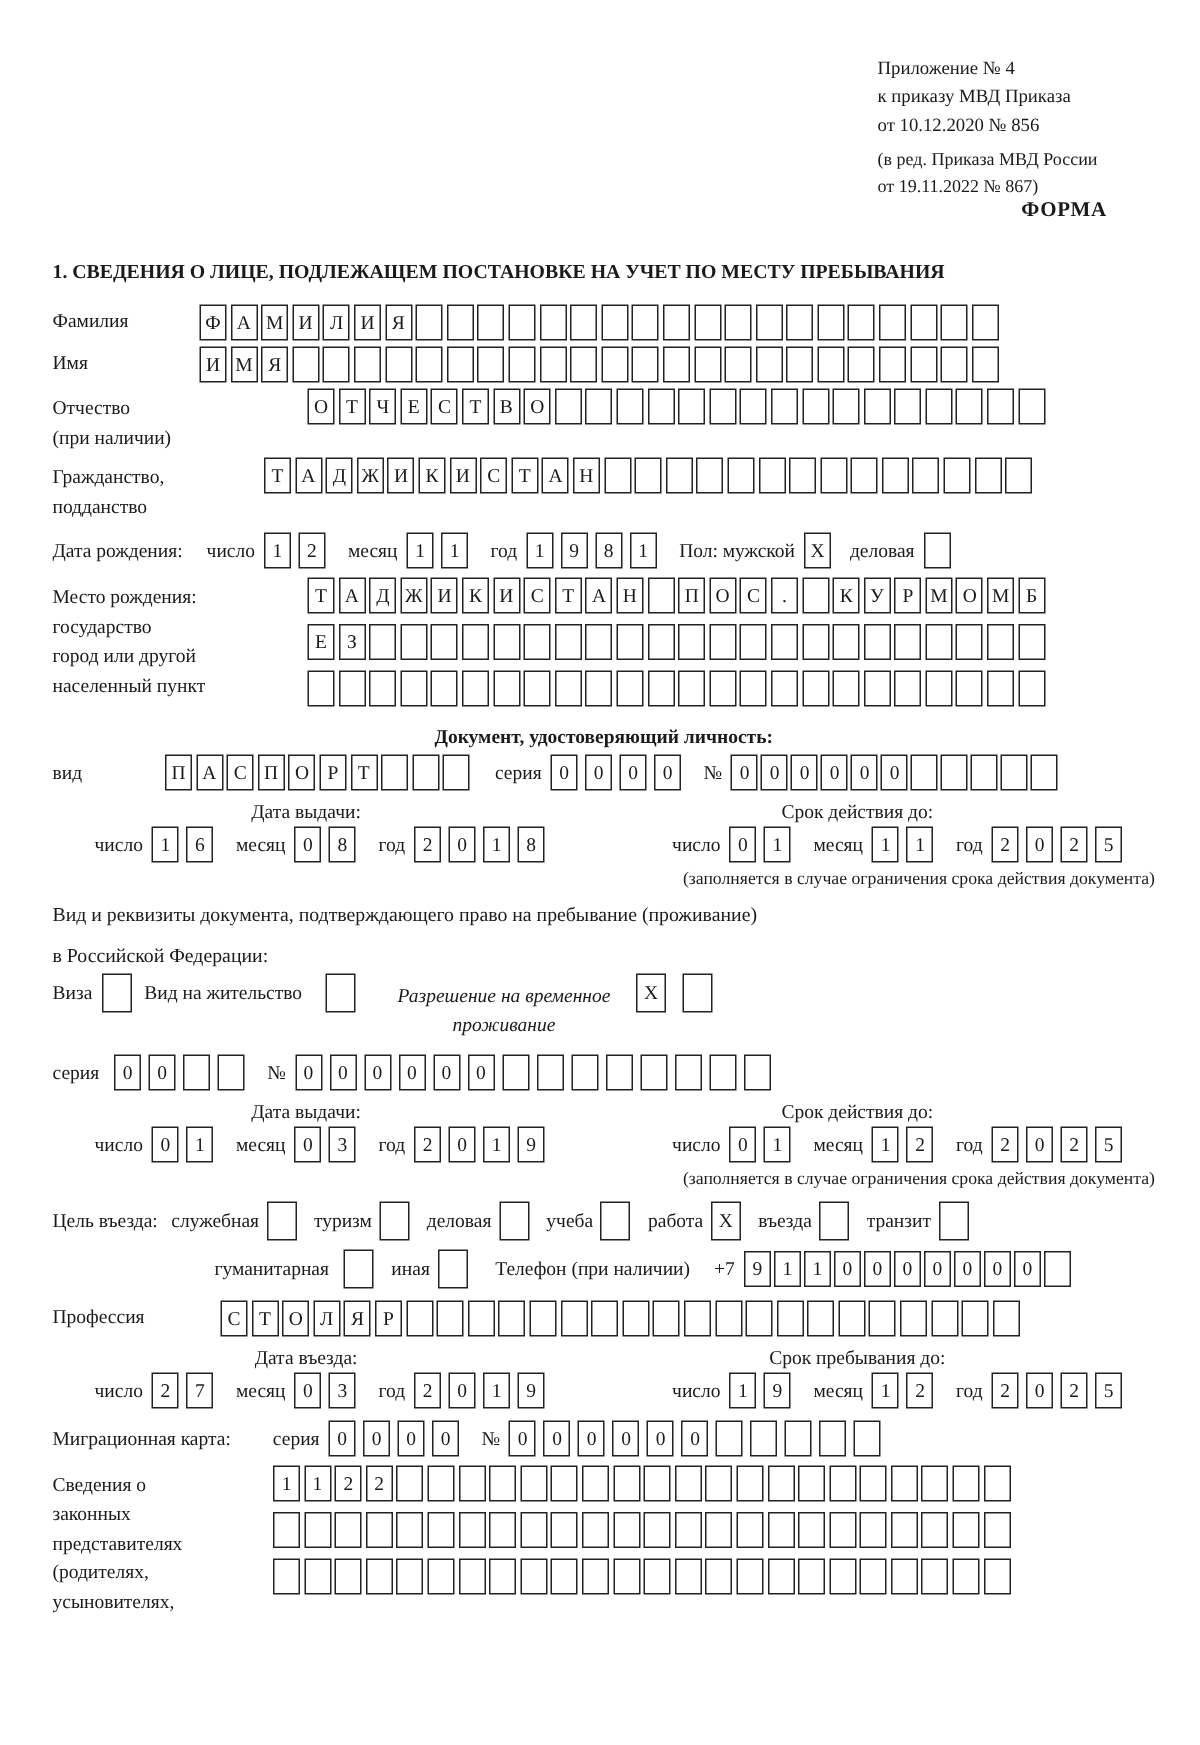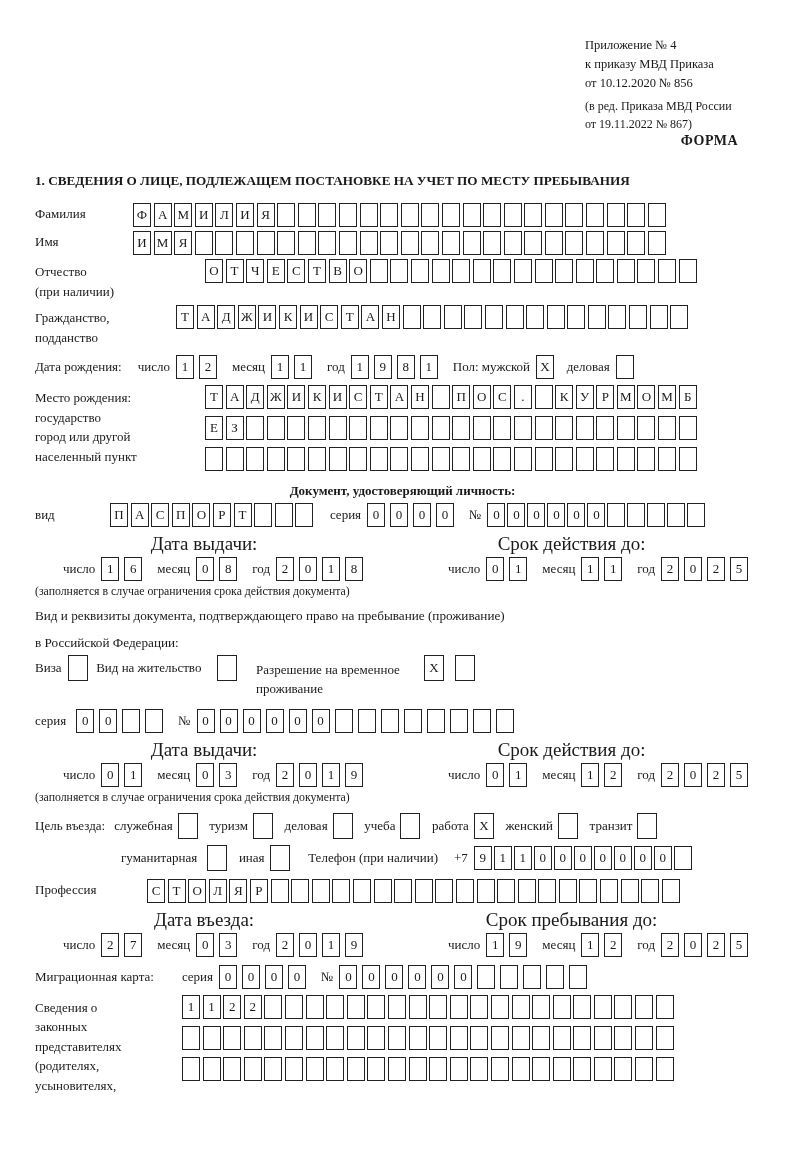--- a/index.html
+++ b/index.html
@@ -29,31 +29,31 @@
   .cell{
     box-sizing:border-box;flex:none;width:18px;height:24px;margin-right:2.6px;
     border:1.6px solid #222;display:flex;align-items:center;justify-content:center;
     font-size:13px;background:#fff;
   }
   .spread .cell{margin-right:5px;}
   .tight .cell{margin-right:2px;}
   .cbox .cell{width:20px;height:26px;}
   .dl{flex:none;margin:0 6px 0 10px;}
   .ml6{margin-left:6px}.ml8{margin-left:8px}.ml10{margin-left:10px}.ml14{margin-left:14px}
-  .ml16{margin-left:16px}.ml18{margin-left:6px}.ml28{margin-left:28px}.ml78{margin-left:86px}.ml80{margin-left:80px}
+  .ml16{margin-left:16px}.ml18{margin-left:6px}.ml28{margin-left:28px}.ml78{margin-left:108px}.ml80{margin-left:80px}
   .stack{display:flex;flex-direction:column;}
   .stack .cells{margin-bottom:7px;}
   .doc-heading{margin-top:5px;text-align:center;font-weight:bold;font-size:13px;}
-  .dhdr{display:flex;margin-top:6px;font-size:19px;}
+  .dhdr{display:flex;margin-top:6px;font-size:13px;}
   .dh-left{width:46%;text-align:center;flex:none;}
   .dh-right{flex:1;text-align:center;}
-  .note{font-size:11.8px;margin-top:3px;}
+  .note{text-align:right;font-size:11.8px;margin-top:3px;}
   .para{margin-top:7px;font-size:13.2px;line-height:1.5;}
   .olbl{flex:none;padding-top:5px;}
-  .olbl-c{flex:none;text-align:left;padding-top:5px;line-height:1.5;}
+  .olbl-c{flex:none;text-align:center;padding-top:5px;line-height:1.5;font-style:italic;}
   .w160{width:160px}.w175{width:175px}
   .plbl{flex:none;margin:0 5px 0 9px;}
 </style>
 </head>
 <body>
 
 <div>
 
   <div class="hdr-wrap">
     <div class="hdr-block">
@@ -503,21 +503,21 @@
         <span class="cell"></span>
       </span>
     <span class="plbl">учеба</span>
     <span class="cells cbox">
         <span class="cell"></span>
       </span>
     <span class="plbl">работа</span>
     <span class="cells cbox">
         <span class="cell">X</span>
       </span>
-    <span class="plbl">женский</span>
+    <span class="plbl">въезда</span>
     <span class="cells cbox">
         <span class="cell"></span>
       </span>
     <span class="plbl">транзит</span>
     <span class="cells cbox">
         <span class="cell"></span>
       </span>
   </div>
   <div class="row mt6">
     <span class="lbl ml78">гуманитарная</span>

